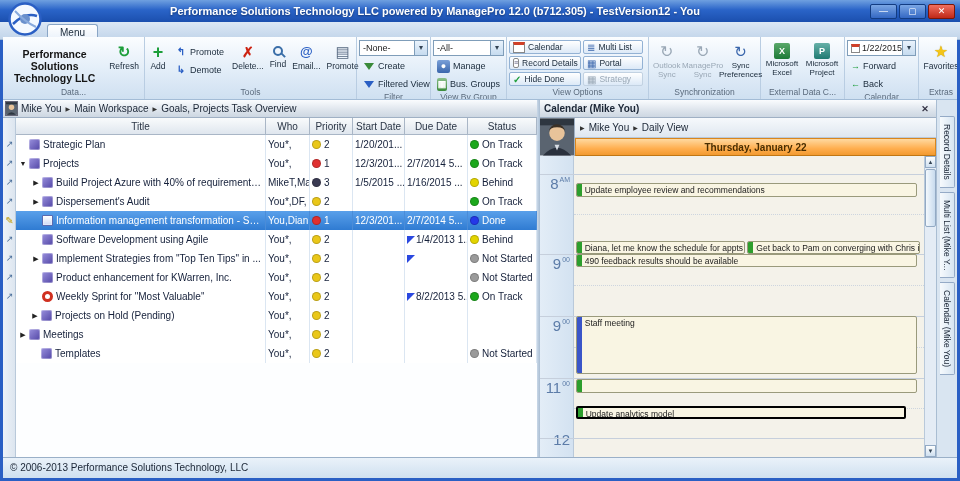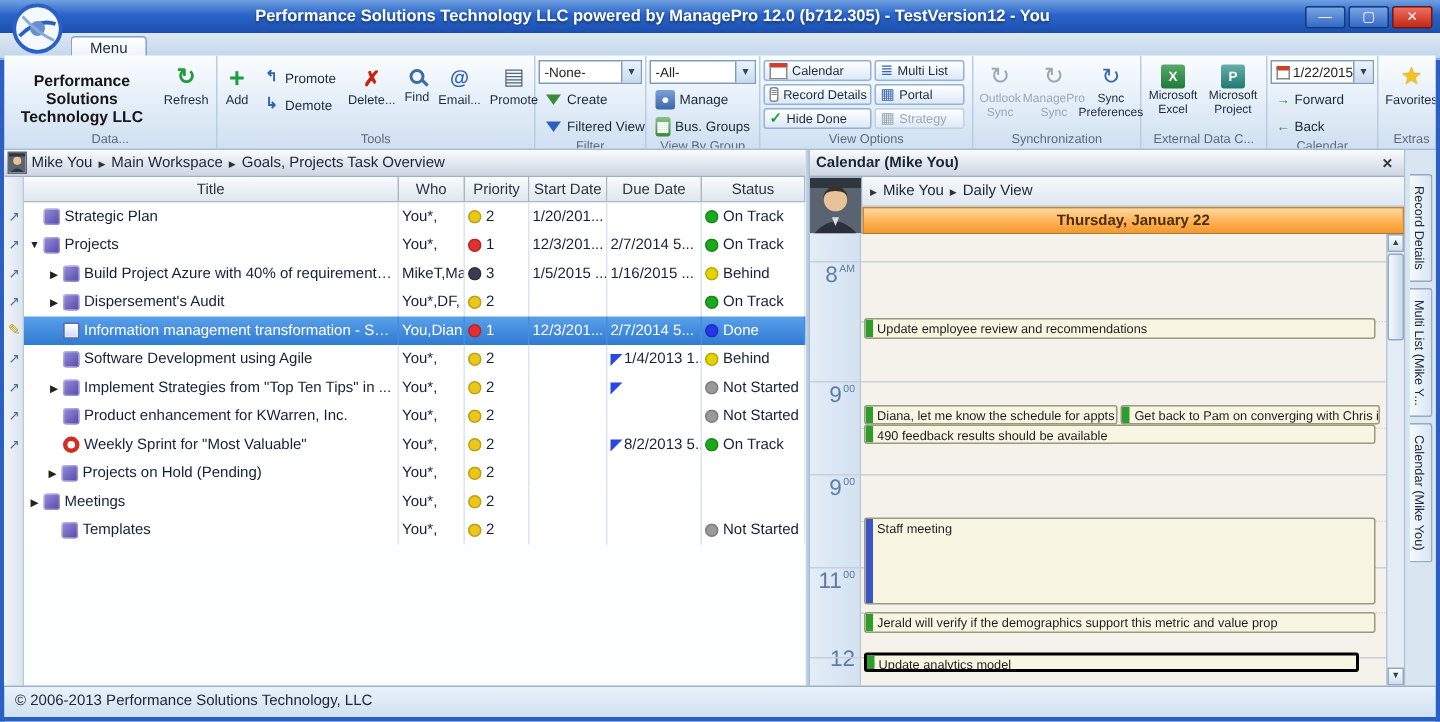--- a/index.html
+++ b/index.html
@@ -107,21 +107,21 @@
     background:linear-gradient(#f6f9fc,#dfe7f0); border-bottom:1px solid #b9c9da; font-size:10px; color:#1a2535; }
   .day-header { height:18px; display:flex; align-items:center; justify-content:center; font-size:10px; font-weight:bold; color:#4a2e00;
     background:linear-gradient(#ffd9a0,#ffae4e 60%,#f29a30); border:1px solid #d8861e; border-bottom-color:#c07714; }
   .cal-body { flex:1; position:relative; background:#f4f2ea; overflow:hidden; }
   .time-gutter { position:absolute; left:0; top:0; bottom:0; width:34px; background:linear-gradient(90deg,#e3edf7,#d3e2f1); border-right:1px solid #b9c9da; }
   .hlab { position:absolute; right:3px; display:flex; align-items:flex-start; color:#5c7ca8; }
   .hnum { font-size:15px; line-height:15px; }
   .hsuf { font-size:7px; line-height:8px; margin-left:1px; }
   .hline { position:absolute; left:0; right:12px; border-top:1px solid #c6cfdc; }
   .hline.dotted { border-top:1px dotted #cdd5df; left:34px; }
-  .events { position:absolute; left:34px; right:14px; top:0; bottom:0;margin-top:29px; }
+  .events { position:absolute; left:34px; right:14px; top:0; bottom:0; }
   .ev { position:absolute; display:flex; align-items:flex-start; background:#f9f5e3; border:1px solid #9a9a7c; border-radius:2px; overflow:hidden; font-size:8.5px; color:#1c1c1c; }
   .ev .bar { width:5px; align-self:stretch; background:#2d9e2d; flex:none; margin-right:3px; }
   .ev.blue .bar { background:#3a55c8; }
   .ev.sel { border:2px solid #000; }
   .evt { padding-top:1px; white-space:nowrap; overflow:hidden; }
   .cal-scroll { position:absolute; right:0; top:0; bottom:0; width:12px; background:#e4ecf5; border-left:1px solid #b9c9da; }
   .sarr { position:absolute; left:0; right:0; height:12px; background:linear-gradient(#fdfefe,#cfe0f0); border:1px solid #93aac4; font-size:6px; text-align:center; line-height:11px; color:#345; }
   .sarr.up { top:0; } .sarr.down { bottom:0; }
   .sthumb { position:absolute; left:0; right:0; top:13px; height:58px; background:linear-gradient(90deg,#f4f9fd,#c8dbee); border:1px solid #93aac4; border-radius:2px; }
 
@@ -706,21 +706,20 @@
             <div class="ev" style="top: 98px; height: 13px; left: 0.5%; width: 98%;">
               <span class="bar"></span>
               <span class="evt">490 feedback results should be available</span>
             </div>
             <div class="ev blue" style="top: 160px; height: 58px; left: 0.5%; width: 98%;">
               <span class="bar"></span>
               <span class="evt">Staff meeting</span>
             </div>
             <div class="ev" style="top: 223px; height: 14px; left: 0.5%; width: 98%;">
               <span class="bar"></span>
-              <span class="evt">Jerald will verify if the demographics support this metric and value prop</span>
             </div>
             <div class="ev sel" style="top: 250px; height: 13px; left: 0.5%; width: 95%;">
               <span class="bar"></span>
               <span class="evt">Update analytics model</span>
             </div>
           </div>
         <div class="cal-scroll">
           <div class="sarr up">▲</div>
           <div class="sthumb"></div>
           <div class="sarr down">▼</div>

